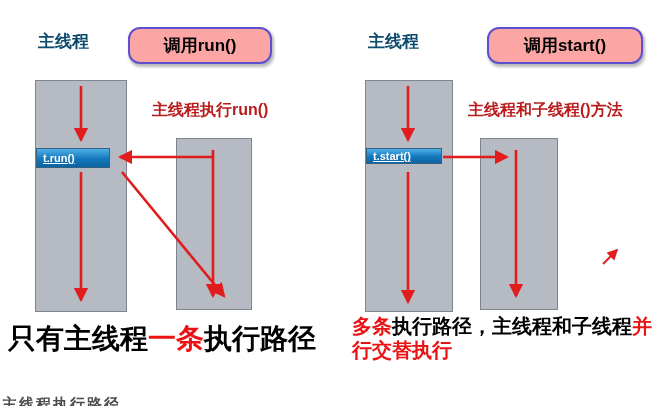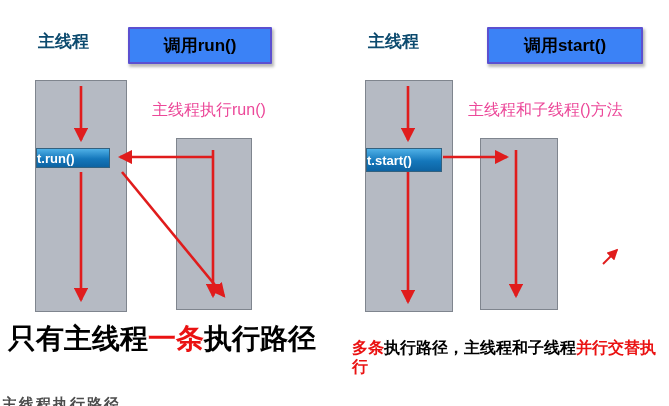--- a/index.html
+++ b/index.html
@@ -4,35 +4,35 @@
 <style>
   html,body { margin:0; padding:0; }
   body {
     width:669px; height:406px; position:relative; overflow:hidden;
     background:#ffffff;
     font-family:"Liberation Sans","DejaVu Sans",sans-serif;
   }
   .abs { position:absolute; }
   .title { font-weight:bold; font-size:17px; color:#0c4a6e; z-index:4; }
   .call-box {
-    background:#3b82f6; border:2px solid #5b50d0; border-radius:1px;
+    background:#fca5a5; border:2px solid #5b50d0; border-radius:12px;
     display:flex; align-items:center; justify-content:center;
     font-weight:bold; font-size:17px; color:#000;
     box-shadow:1.5px 2.5px 3px rgba(0,0,0,0.28);
     z-index:4; box-sizing:border-box;
   }
   .thread-rect {
     background:#b5bac3; border:1px solid #7f858e; box-sizing:border-box; z-index:1;
   }
-  .exec-label { font-weight:normal; font-size:16px; color:#ec4899; z-index:4; white-space:nowrap; }
+  .exec-label { font-weight:bold; font-size:16px; color:#b91c1c; z-index:4; white-space:nowrap; }
   .marker {
     background:linear-gradient(180deg,#4fb0e6 0%,#1477bb 55%,#0d63a2 100%);
-    border:1px solid #33617f; color:#fff; font-weight:bold; font-size:13px;
-    display:flex; align-items:center; 
-    box-sizing:border-box; z-index:3; white-space:nowrap;
+    border:1px solid #33617f; color:#fff; font-weight:bold; font-size:11px;
+    display:flex; align-items:center; padding-left:6px;
+    box-sizing:border-box; z-index:3; white-space:nowrap;text-decoration:underline;
   }
   .caption { font-weight:bold; color:#000; z-index:4; }
   .red { color:#ea1212; }
   svg.arrows { position:absolute; left:0; top:0; z-index:2; pointer-events:none; }
   .footer-clip {
     position:absolute; left:2px; top:395px; z-index:4;
     font-size:15px; font-weight:bold; color:#4c4c4c; letter-spacing:2px;
     white-space:nowrap;
   }
 </style>
@@ -58,21 +58,21 @@
 <div class="abs call-box" style="left:487px; top:27px; width:156px; height:37px;">
   <span>调用start()</span>
 </div>
 
 <div class="abs thread-rect" style="left:365px; top:80px; width:88px; height:232px;"></div>
 
 <div class="abs thread-rect" style="left:480px; top:138px; width:78px; height:172px;"></div>
 
 <div class="abs exec-label" style="left:468px; top:100px;">主线程和子线程()方法</div>
 
-<div class="abs marker" style="left:366px; top:148px; width:76px; height:24px;">t.start()</div>
+<div class="abs marker" style="left:366px; top:148px; width:76px; height:16px;">t.start()</div>
 
 <svg class="arrows" width="669" height="406" viewBox="0 0 669 406">
   <defs>
     <marker id="ah" viewBox="0 0 10 10" refX="8.5" refY="5" markerWidth="5.5" markerHeight="5.5" orient="auto-start-reverse">
       <path d="M0,0 L10,5 L0,10 z" fill="#e01c1c"></path>
     </marker>
   </defs>
 
   <line x1="81" y1="86" x2="81" y2="140" stroke="#e01c1c" stroke-width="2.6" marker-end="url(#ah)"></line>
   <line x1="81" y1="172" x2="81" y2="300" stroke="#e01c1c" stroke-width="2.6" marker-end="url(#ah)"></line>
@@ -85,17 +85,17 @@
   <line x1="443" y1="157" x2="507" y2="157" stroke="#e01c1c" stroke-width="2.6" marker-end="url(#ah)"></line>
   <line x1="516" y1="150" x2="516" y2="296" stroke="#e01c1c" stroke-width="2.6" marker-end="url(#ah)"></line>
 
   <line x1="603" y1="264" x2="617" y2="250" stroke="#e01c1c" stroke-width="2" marker-end="url(#ah)"></line>
 </svg>
 
 <div class="abs caption" style="left:8px; top:320px; font-size:28px; white-space:nowrap;">
   <span>只有主线程</span><span class="red">一条</span><span>执行路径</span>
 </div>
 
-<div class="abs caption" style="left:352px; top:314px; width:318px; font-size:16px; line-height:1.2;margin-top:24px;">
+<div class="abs caption" style="left:352px; top:314px; width:318px; font-size:20px; line-height:1.2;">
   <span class="red">多条</span><span>执行路径，主线程和子线程</span><span class="red">并行交替执行</span>
 </div>
 
 <div class="footer-clip">主线程执行路径</div>
 
 </body></html>

